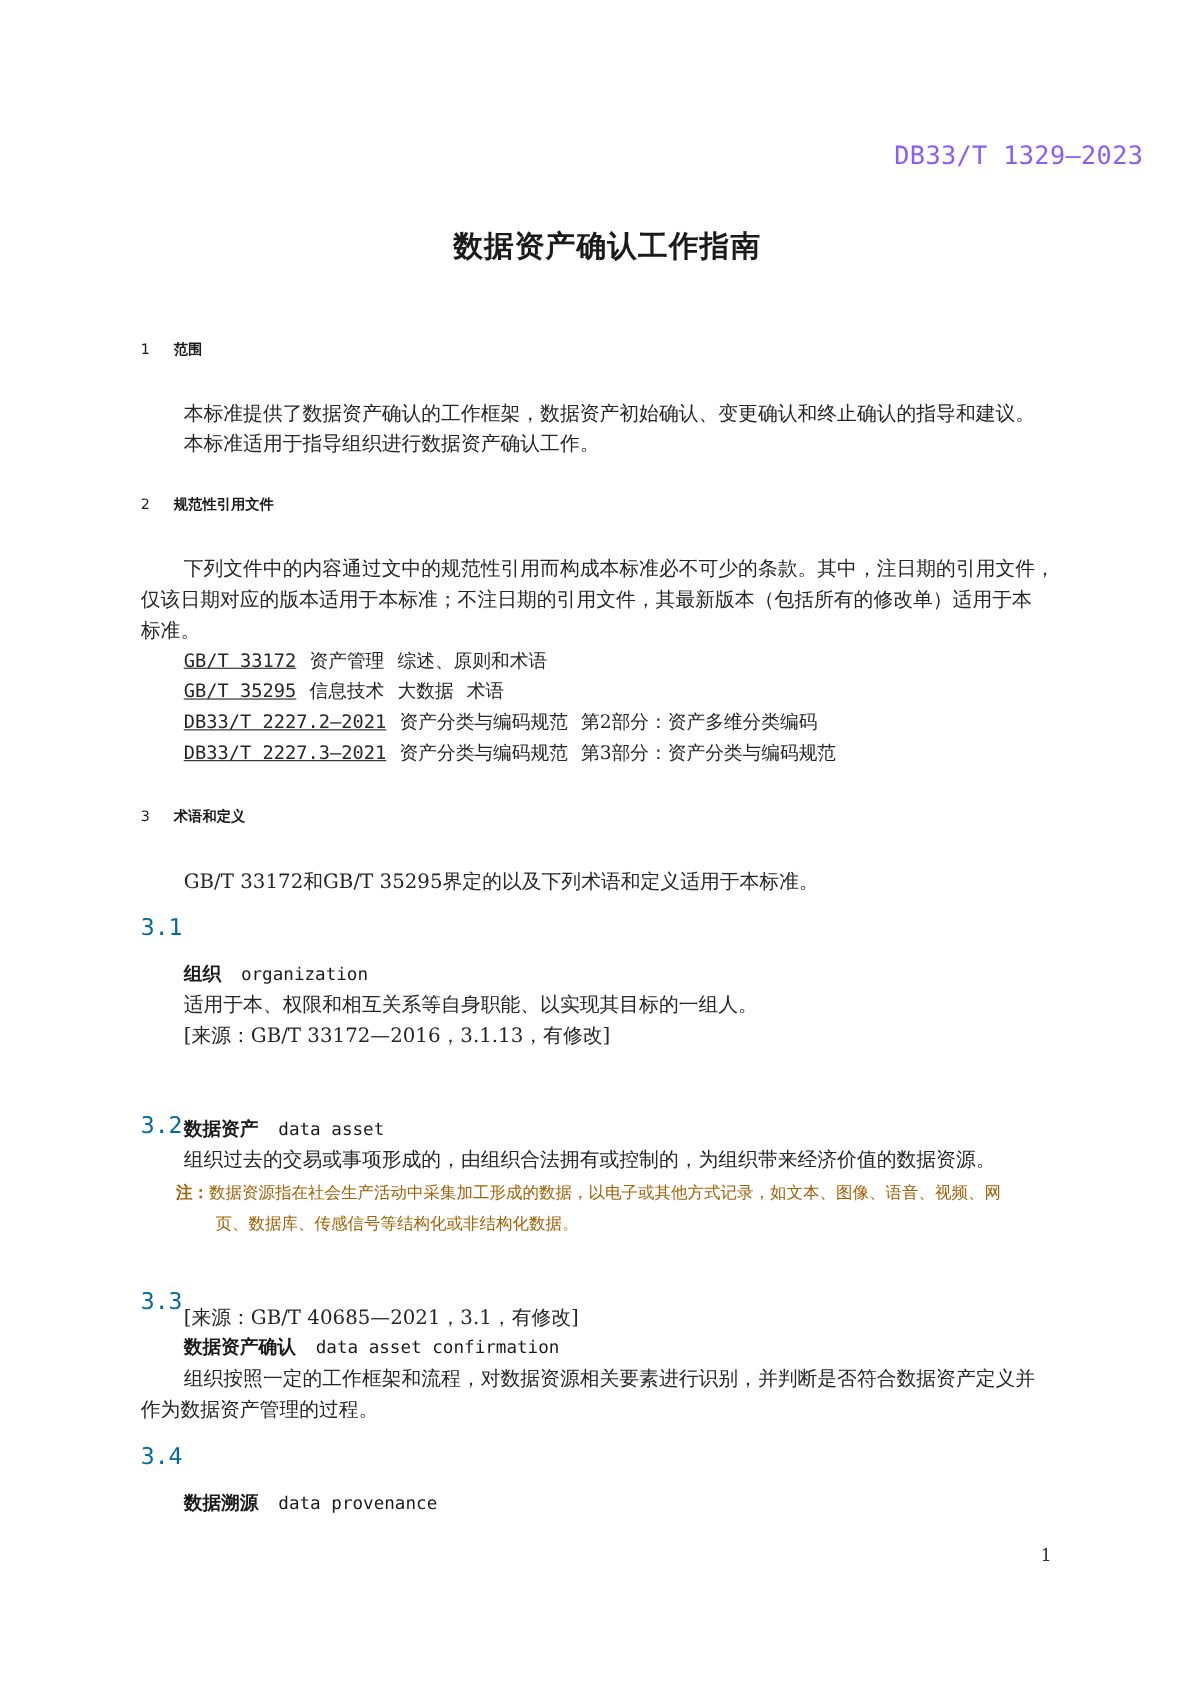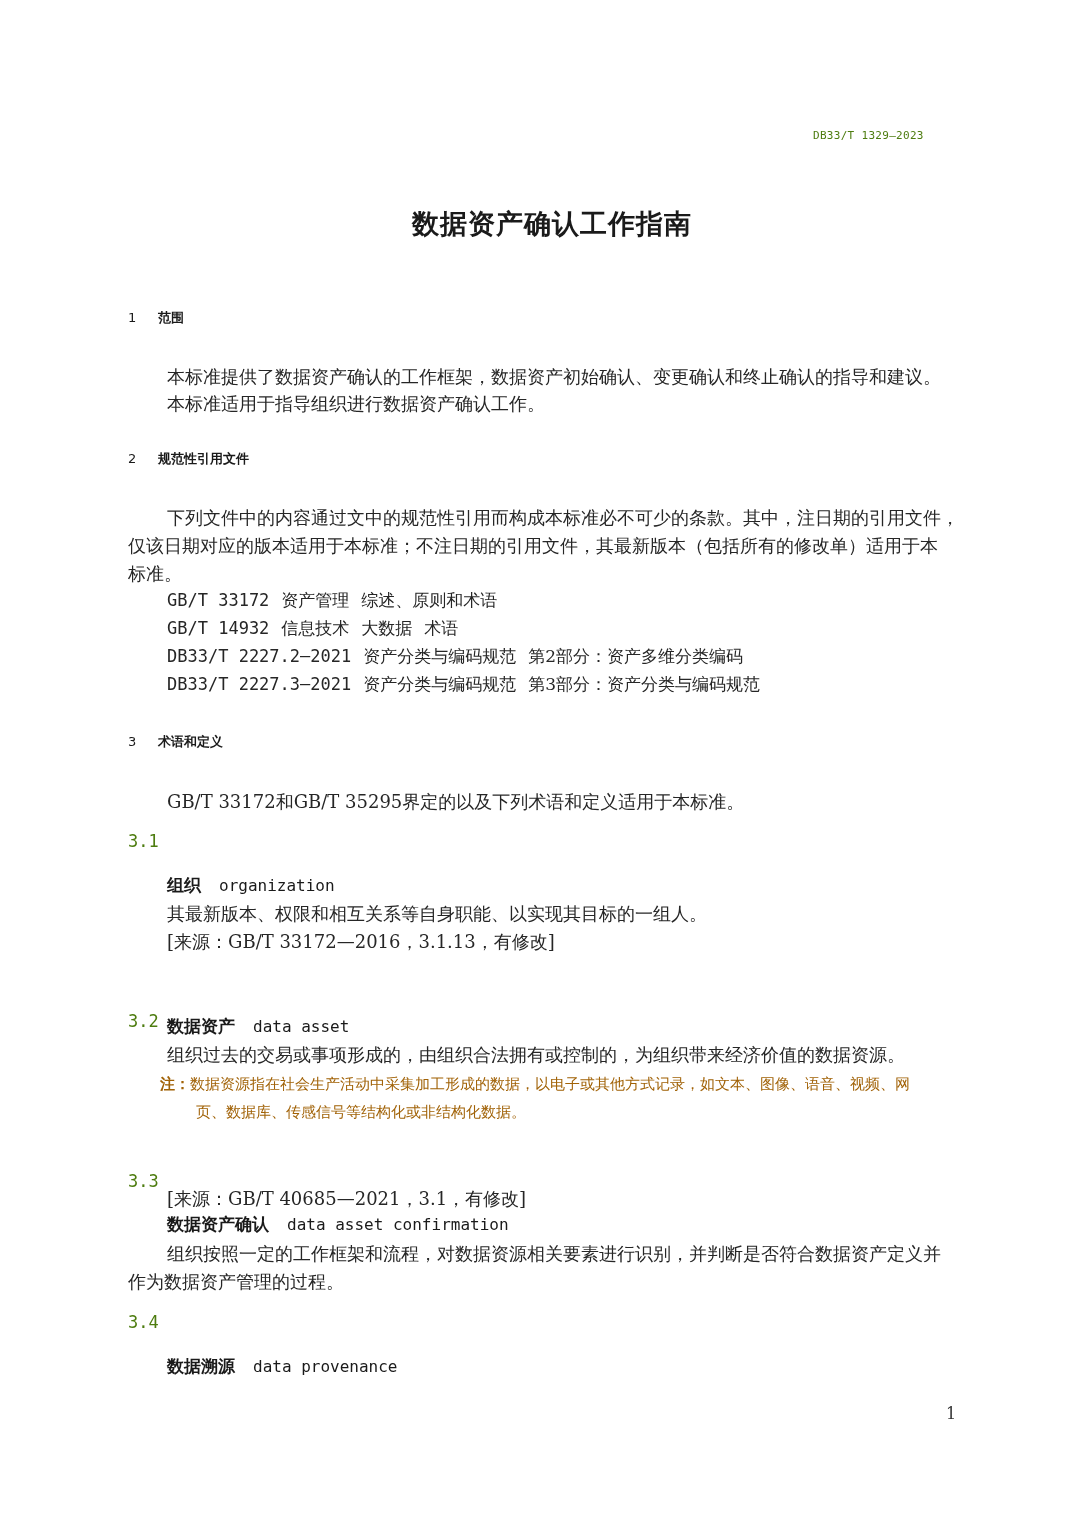--- a/index.html
+++ b/index.html
@@ -4,36 +4,36 @@
 <style>
   html, body { margin: 0; padding: 0; }
   body {
     width: 1080px; height: 1528px; background: #ffffff; position: relative;
     font-family: "DejaVu Serif", "Liberation Serif", serif; color: #1a1a1a;
     overflow: hidden;
   }
   .abs { position: absolute; white-space: nowrap; }
   .std-code {
     left: 813px; top: 129px; font-family: "DejaVu Sans Mono", "Liberation Mono", monospace;
-    font-size: 11px; letter-spacing: 0.3px; color: #4d7c0f;
+    font-size: 23px; letter-spacing: 0.3px; color: #8b5cf6;
   }
   .doc-title {
     left: 0; width: 1104px; top: 206px; text-align: center;
     font-family: "DejaVu Sans", "Liberation Sans", sans-serif; font-size: 27px; font-weight: bold;
     letter-spacing: 1px; color: #1a1a1a;
   }
   .h1 {
     left: 128px; font-family: "DejaVu Sans", "Liberation Sans", sans-serif; font-size: 13px;
     font-weight: bold; color: #1a1a1a;
   }
   .h1 .num { display: inline-block; width: 30px; font-weight: normal; }
   .para { font-size: 18px; line-height: 28px; color: #262626; }
-  .mono { font-family: "DejaVu Sans Mono", "Liberation Mono", monospace; }
+  .mono { font-family: "DejaVu Sans Mono", "Liberation Mono", monospace; text-decoration: underline; }
   .sub-num {
-    left: 128px; font-family: "DejaVu Sans Mono", "Liberation Mono", monospace; font-size: 17px; color: #4d7c0f;
+    left: 128px; font-family: "DejaVu Sans Mono", "Liberation Mono", monospace; font-size: 21px; color: #0369a1;
   }
   .term {
     left: 167px; font-size: 17px; color: #1a1a1a;
   }
   .term .zh { font-family: "DejaVu Sans", "Liberation Sans", sans-serif; font-weight: bold; }
   .term .en { font-family: "DejaVu Sans Mono", "Liberation Mono", monospace; margin-left: 18px; font-size: 16px; }
   .note { font-size: 15px; line-height: 28px; color: #a16207; }
   .page-num { left: 946px; top: 1404px; font-size: 16px; color: #333; }
   .ref-row { left: 167px; font-size: 17px; color: #262626; }
   .ref-row span { margin-right: 12px; }
@@ -54,39 +54,39 @@
   <span class="num">2</span><span>规范性引用文件</span>
 </div>
 <div class="abs para" style="left:167px; top:504px;">下列文件中的内容通过文中的规范性引用而构成本标准必不可少的条款。其中，注日期的引用文件，</div>
 <div class="abs para" style="left:128px; top:532px;">仅该日期对应的版本适用于本标准；不注日期的引用文件，其最新版本（包括所有的修改单）适用于本</div>
 <div class="abs para" style="left:128px; top:560px;">标准。</div>
 
 <div class="abs ref-row" style="top:589px;">
   <span class="mono">GB/T 33172</span><span>资产管理</span><span>综述、原则和术语</span>
 </div>
 <div class="abs ref-row" style="top:617px;">
-  <span class="mono">GB/T 14932</span><span>信息技术</span><span>大数据</span><span>术语</span>
+  <span class="mono">GB/T 35295</span><span>信息技术</span><span>大数据</span><span>术语</span>
 </div>
 <div class="abs ref-row" style="top:645px;">
   <span class="mono">DB33/T 2227.2—2021</span><span>资产分类与编码规范</span><span>第2部分：资产多维分类编码</span>
 </div>
 <div class="abs ref-row" style="top:673px;">
   <span class="mono">DB33/T 2227.3—2021</span><span>资产分类与编码规范</span><span>第3部分：资产分类与编码规范</span>
 </div>
 
 <div class="abs h1" style="top:733px;">
   <span class="num">3</span><span>术语和定义</span>
 </div>
 <div class="abs para" style="left:167px; top:788px;">GB/T 33172和GB/T 35295界定的以及下列术语和定义适用于本标准。</div>
 
 <div class="abs sub-num" style="top:831px;">3.1</div>
 <div class="abs term" style="top:874px;text-align:right;">
   <span class="zh">组织</span><span class="en">organization</span>
 </div>
-<div class="abs para" style="left:167px; top:900px;">其最新版本、权限和相互关系等自身职能、以实现其目标的一组人。</div>
+<div class="abs para" style="left:167px; top:900px;">适用于本、权限和相互关系等自身职能、以实现其目标的一组人。</div>
 <div class="abs para" style="left:167px; top:928px;">[来源：GB/T 33172—2016，3.1.13，有修改]</div>
 
 <div class="abs sub-num" style="top:1011px;">3.2</div>
 <div class="abs term" style="top:1015px;">
   <span class="zh">数据资产</span><span class="en">data asset</span>
 </div>
 <div class="abs para" style="left:167px; top:1041px;">组织过去的交易或事项形成的，由组织合法拥有或控制的，为组织带来经济价值的数据资源。</div>
 <div class="abs note" style="left:160px; top:1070px;">
   <span style="font-weight:bold; font-family:'DejaVu Sans','Liberation Sans',sans-serif;">注：</span><span>数据资源指在社会生产活动中采集加工形成的数据，以电子或其他方式记录，如文本、图像、语音、视频、网</span>
 </div>

